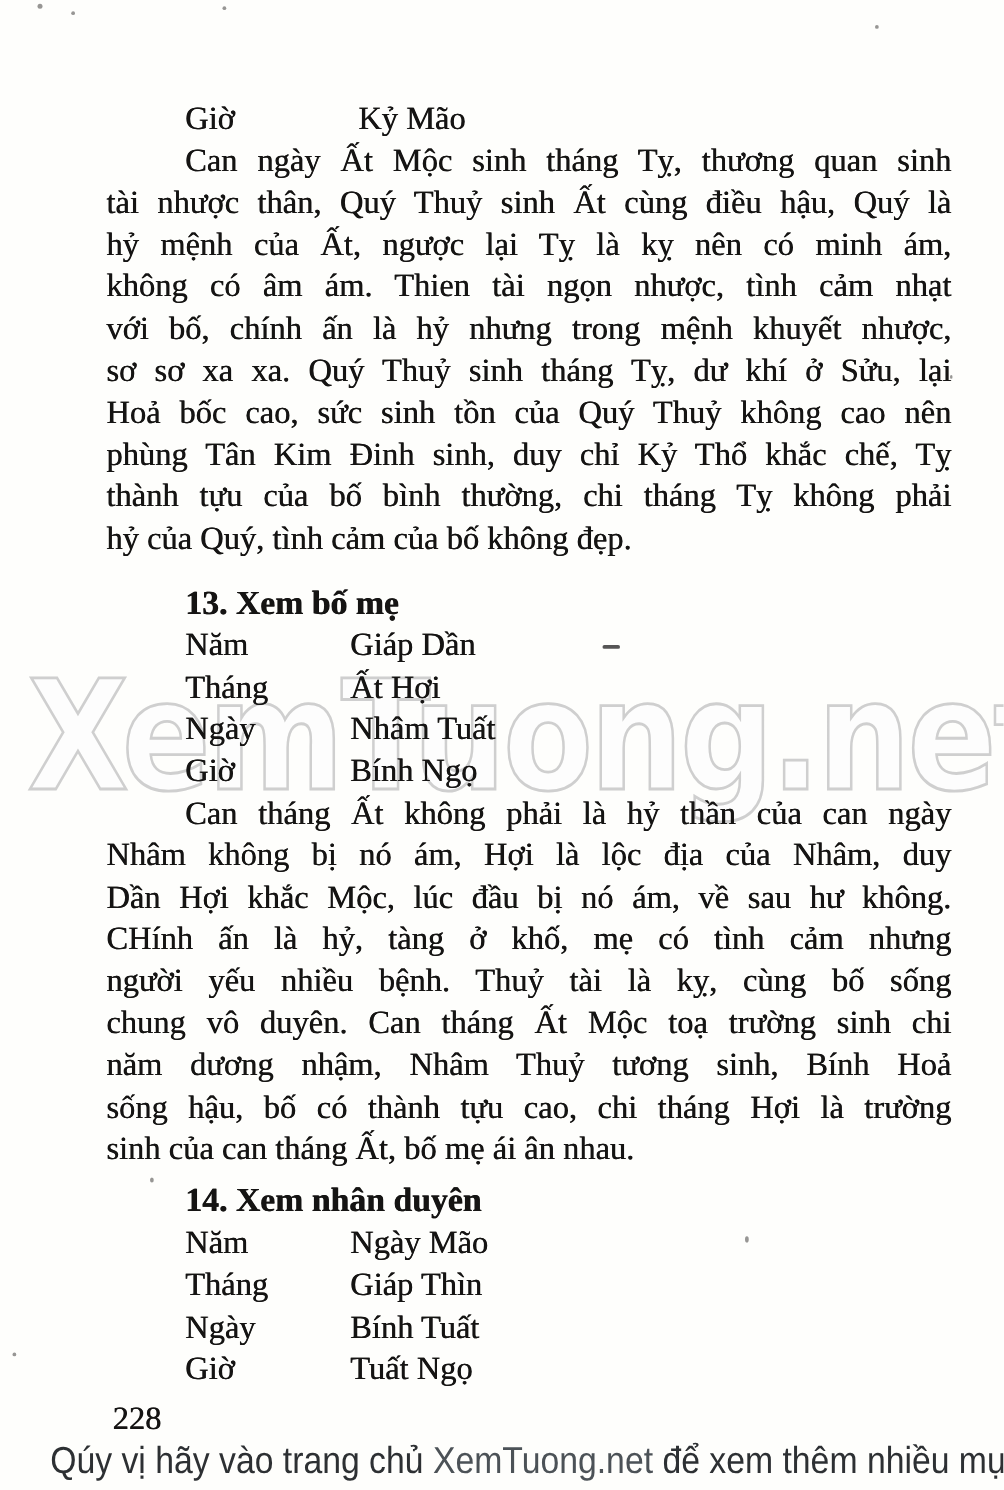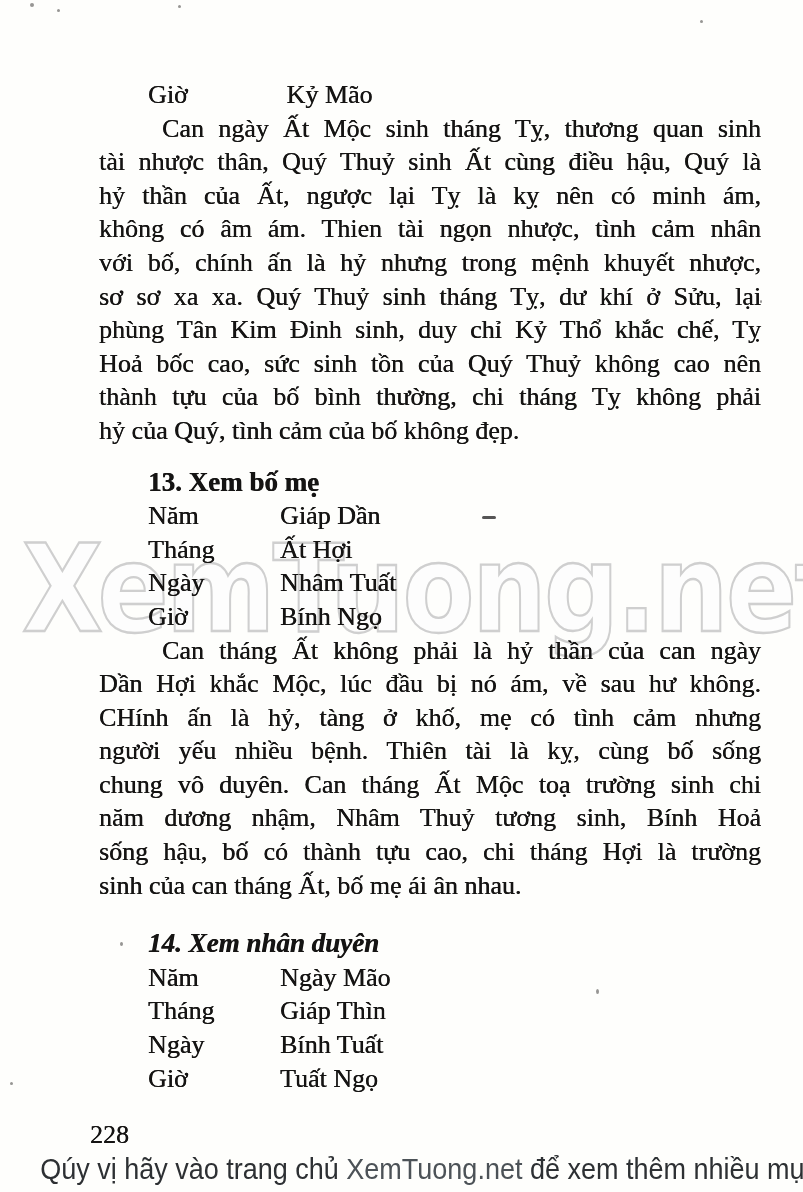--- a/index.html
+++ b/index.html
@@ -43,35 +43,34 @@
     text-shadow:0.35px 0 0 currentColor; 
   }
 
   .trow{padding-left:63px;height:33.6px;white-space:nowrap;}
   .tlabel{display:inline-block;width:132px;}
   .tvalue{display:inline-block;}
 
   .para .line{
     text-align:justify;
     text-align-last:justify;
-    margin-left:14px;
   }
   .para .line.first{text-indent:63px;}
   .para .line.last{text-align-last:left;}
 
   h2.sec{
     font-size:27px;
     line-height:33.6px;
     font-weight:bold;
     margin:0;
     padding-left:63px;
     text-shadow:0.5px 0 0 currentColor;
   }
   h2.sec.s13{margin-top:18px;}
-  h2.sec.s14{margin-top:25px;font-style:italic;}
+  h2.sec.s14{margin-top:8px;}
 
   .page-number{
     position:absolute;
     left:90px;top:1120px;
     font-size:26px;
     z-index:2;
     text-shadow:0.35px 0 0 currentColor;
   }
 
   .footer{
@@ -110,43 +109,44 @@
   <div class="content">
 
     <div class="trow">
       <span class="tlabel">Giờ</span>
       <span class="tvalue">Kỷ Mão</span>
     </div>
 
     <div class="para">
         <div class="line first">Can ngày Ất Mộc sinh tháng Tỵ, thương quan sinh</div>
         <div class="line">tài nhược thân, Quý Thuỷ sinh Ất cùng điều hậu, Quý là</div>
-        <div class="line">hỷ thần của Ất, ngược lại Tỵ là kỵ nên có minh ám,</div>
-        <div class="line">không có âm ám. Thien tài ngọn nhược, tình cảm nhân</div>
+        <div class="line">hỷ mệnh của Ất, ngược lại Tỵ là kỵ nên có minh ám,</div>
+        <div class="line">không có âm ám. Thien tài ngọn nhược, tình cảm nhạt</div>
         <div class="line">với bố, chính ấn là hỷ nhưng trong mệnh khuyết nhược,</div>
         <div class="line">sơ sơ xa xa. Quý Thuỷ sinh tháng Tỵ, dư khí ở Sửu, lại</div>
+        <div class="line">Hoả bốc cao, sức sinh tồn của Quý Thuỷ không cao nên</div>
         <div class="line">phùng Tân Kim Đinh sinh, duy chỉ Kỷ Thổ khắc chế, Tỵ</div>
-        <div class="line">Hoả bốc cao, sức sinh tồn của Quý Thuỷ không cao nên</div>
         <div class="line">thành tựu của bố bình thường, chi tháng Tỵ không phải</div>
         <div class="line last">hỷ của Quý, tình cảm của bố không đẹp.</div>
       </div>
 
     <h2 class="sec s13">13. Xem bố mẹ</h2>
     <div class="ptable">
         <div class="trow"><span class="tlabel">Năm</span><span class="tvalue">Giáp Dần</span></div>
         <div class="trow"><span class="tlabel">Tháng</span><span class="tvalue">Ất Hợi</span></div>
         <div class="trow"><span class="tlabel">Ngày</span><span class="tvalue">Nhâm Tuất</span></div>
         <div class="trow"><span class="tlabel">Giờ</span><span class="tvalue">Bính Ngọ</span></div>
       </div>
 
     <div class="para">
         <div class="line first">Can tháng Ất không phải là hỷ thần của can ngày</div>
+        <div class="line">Nhâm không bị nó ám, Hợi là lộc địa của Nhâm, duy</div>
         <div class="line">Dần Hợi khắc Mộc, lúc đầu bị nó ám, về sau hư không.</div>
         <div class="line">CHính ấn là hỷ, tàng ở khố, mẹ có tình cảm nhưng</div>
-        <div class="line">người yếu nhiều bệnh. Thiên tài là kỵ, cùng bố sống</div>
+        <div class="line">người yếu nhiều bệnh. Thuỷ tài là kỵ, cùng bố sống</div>
         <div class="line">chung vô duyên. Can tháng Ất Mộc toạ trường sinh chi</div>
         <div class="line">năm dương nhậm, Nhâm Thuỷ tương sinh, Bính Hoả</div>
         <div class="line">sống hậu, bố có thành tựu cao, chi tháng Hợi là trường</div>
         <div class="line last">sinh của can tháng Ất, bố mẹ ái ân nhau.</div>
       </div>
 
     <h2 class="sec s14">14. Xem nhân duyên</h2>
     <div class="ptable">
         <div class="trow"><span class="tlabel">Năm</span><span class="tvalue">Ngày Mão</span></div>
         <div class="trow"><span class="tlabel">Tháng</span><span class="tvalue">Giáp Thìn</span></div>

